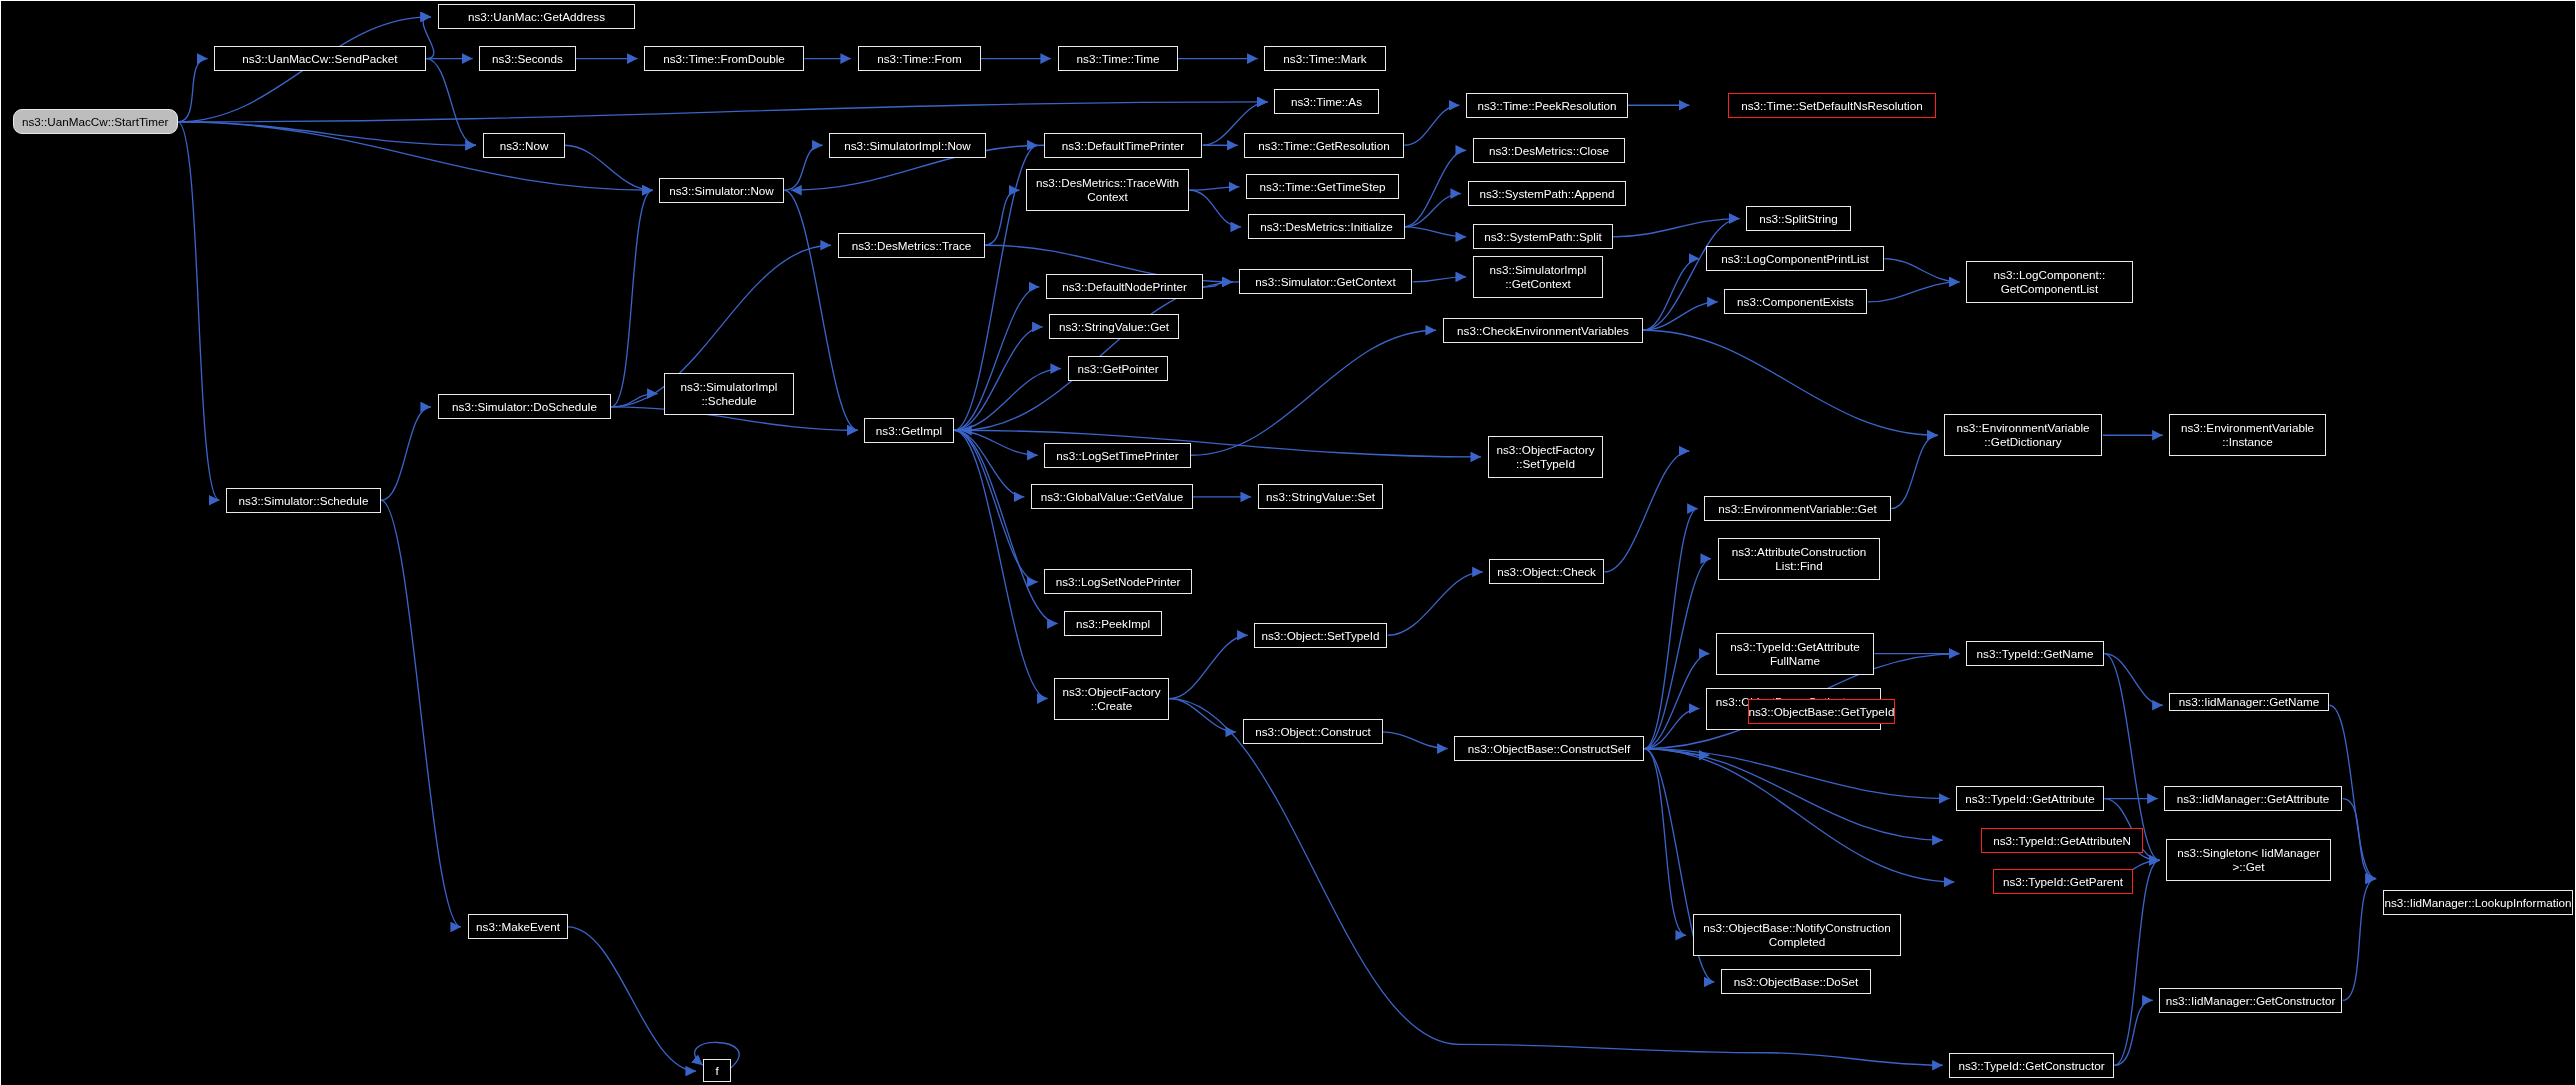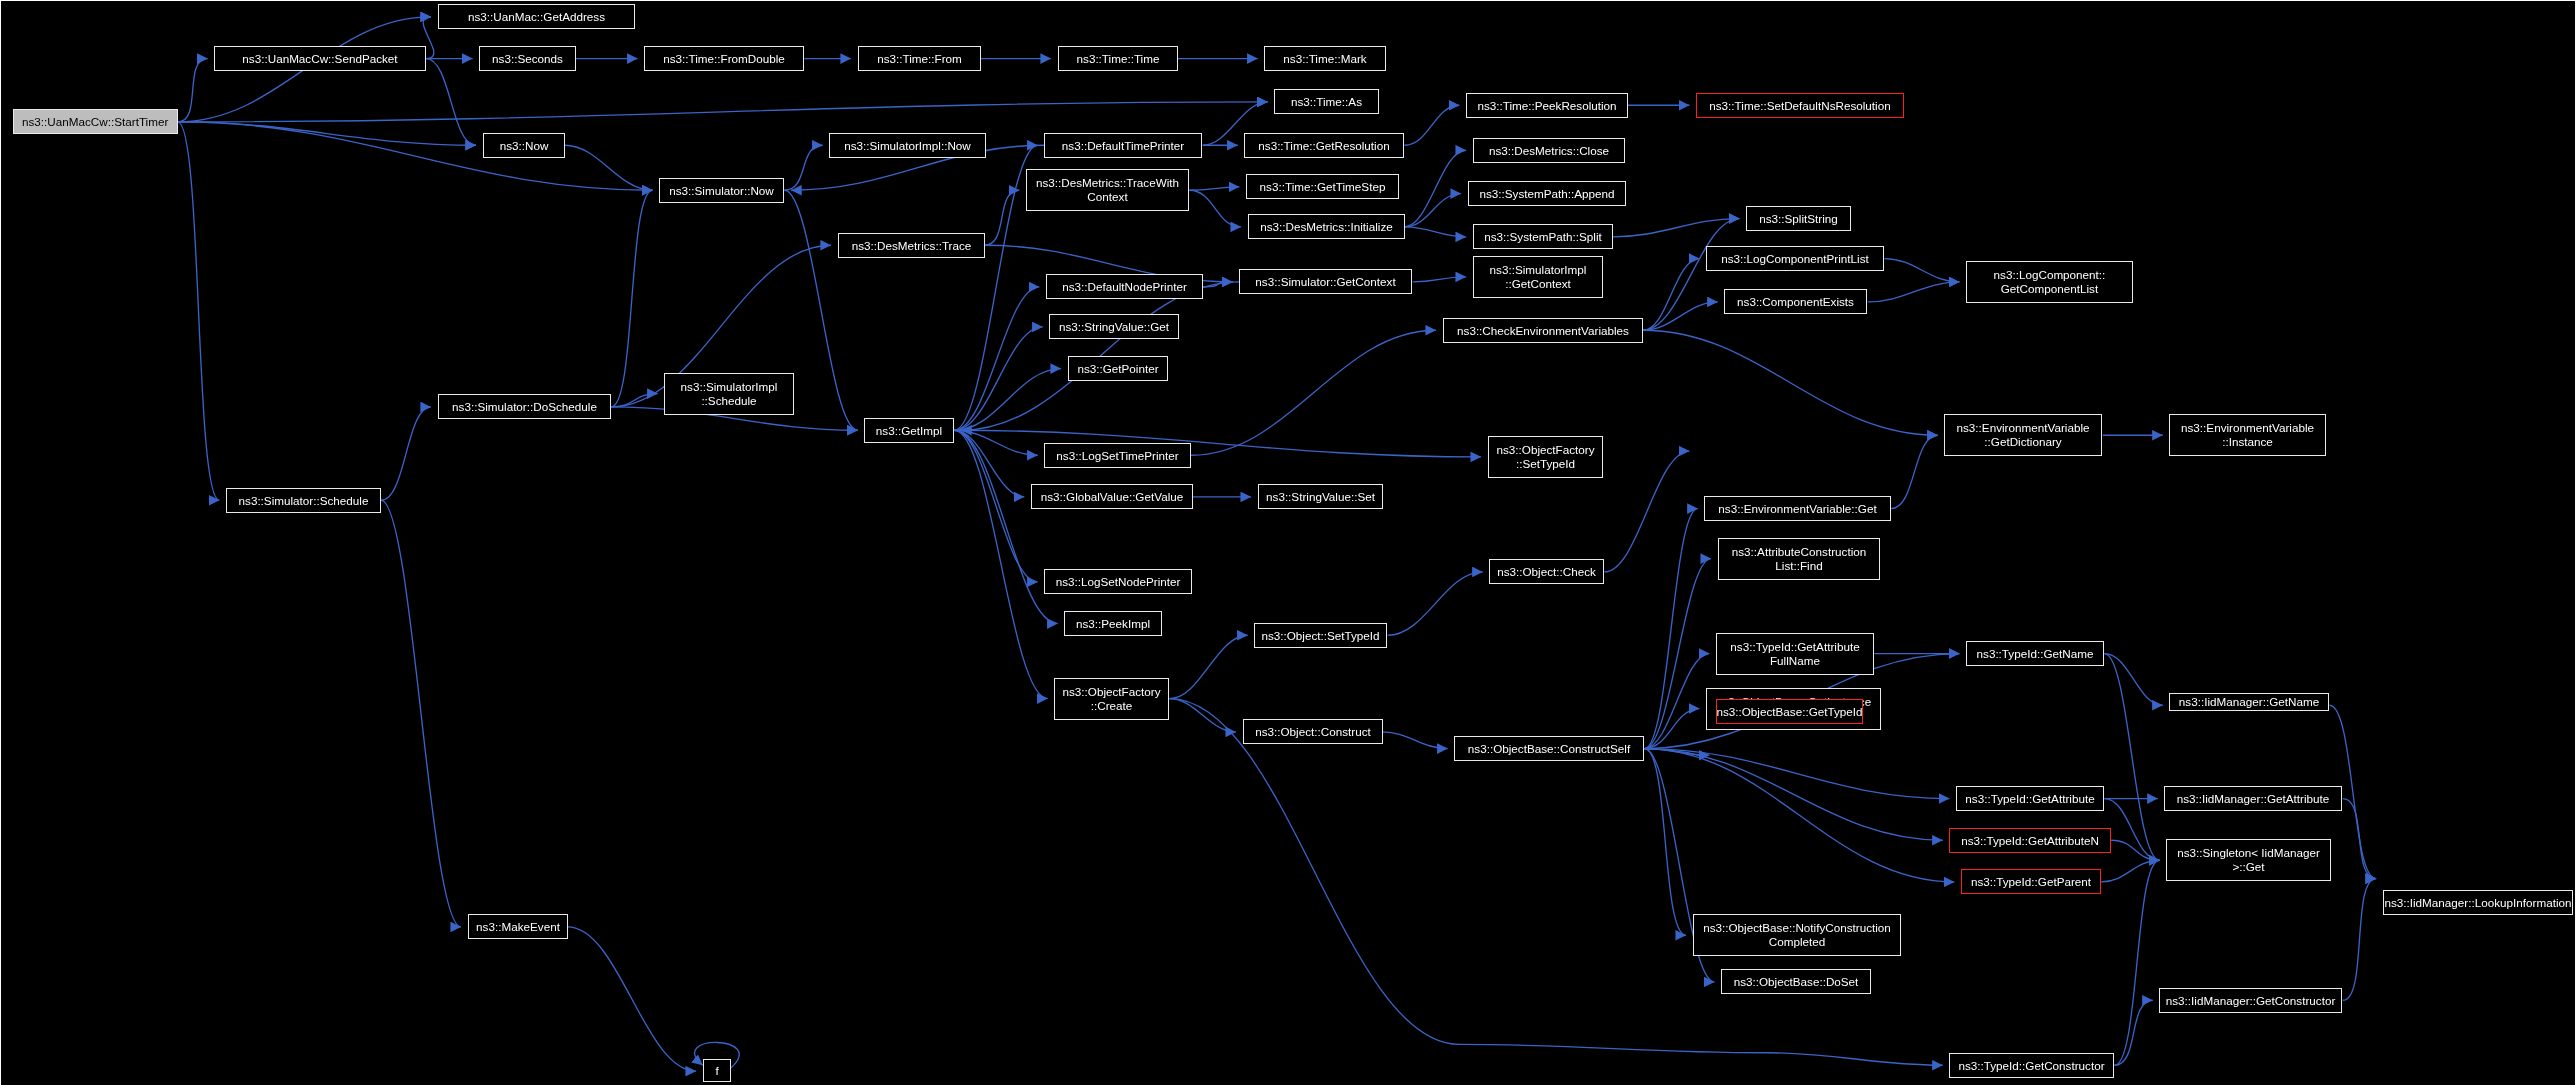--- a/index.html
+++ b/index.html
@@ -20,21 +20,21 @@
     text-align:center;white-space:pre-line;
     font-size:11.7px;line-height:1.18;
     color:var(--node-text,#fff);
     background:var(--node-bg,#000);
     border:0.8px solid var(--node-border,#eaeaea);
     box-sizing:border-box;
     cursor:pointer;
     padding:0.8px 2.5px;
   }
   .node.subject{background:var(--subject-bg,#bdbdbd);color:var(--subject-text,#000);}
-  .node.truncated{border-color:var(--truncated-border,#ff2020);}
+  .node.truncated{border-color:var(--truncated-border,#ff2020);margin-left:32px;}
 </style>
 </head>
 <body>
 
 <div class="canvas" id="graph" style="--bg: #000000; --canvas-border: #ffffff; --edge: #3a64c8; --node-bg: #000000; --node-border: #eaeaea; --node-text: #ffffff; --subject-bg: #bdbdbd; --subject-text: #000000; --truncated-border: #ff2020;">
     <svg class="edges" width="2576" height="1086" viewBox="0 0 3091 1303">
       <defs>
         <marker id="arrowhead" viewBox="0 0 10 10" refX="10" refY="5" markerWidth="8" markerHeight="8" orient="auto">
           <path d="M 0 0 L 10 5 L 0 10 z" fill="#3a64c8"></path>
         </marker>
@@ -129,21 +129,21 @@
       <path class="edge" d="M 2536 1277 C 2566 1277, 2560 1031, 2590 1031" marker-end="url(#arrowhead)"></path>
       <path class="edge" d="M 2810 1199 C 2840 1199, 2820 1053, 2850 1053" marker-end="url(#arrowhead)"></path>
     </svg>
     <div class="node normal" style="left: 437px; top: 3.3px; width: 197px; height: 25px;">ns3::UanMac::GetAddress</div>
     <div class="node normal" style="left: 213px; top: 45px; width: 212px; height: 25px;">ns3::UanMacCw::SendPacket</div>
     <div class="node normal" style="left: 478px; top: 45px; width: 97px; height: 25px;">ns3::Seconds</div>
     <div class="node normal" style="left: 643px; top: 45px; width: 160px; height: 25px;">ns3::Time::FromDouble</div>
     <div class="node normal" style="left: 857px; top: 45px; width: 123px; height: 25px;">ns3::Time::From</div>
     <div class="node normal" style="left: 1057px; top: 45px; width: 120px; height: 25px;">ns3::Time::Time</div>
     <div class="node normal" style="left: 1263px; top: 45px; width: 122px; height: 25px;">ns3::Time::Mark</div>
-    <div class="node subject" style="left: 11.7px; top: 108px; width: 165px; height: 25px;">ns3::UanMacCw::StartTimer</div>
+    <div class="node subject" style="left: 11.7px; top: 108px; width: 165px; height: 25px; border-radius: 9px;">ns3::UanMacCw::StartTimer</div>
     <div class="node normal" style="left: 1273px; top: 88px; width: 105px; height: 25px;">ns3::Time::As</div>
     <div class="node normal" style="left: 1465px; top: 92px; width: 162px; height: 25px;">ns3::Time::PeekResolution</div>
     <div class="node truncated" style="left: 1695px; top: 92px; width: 208px; height: 25px;">ns3::Time::SetDefaultNsResolution</div>
     <div class="node normal" style="left: 482px; top: 132px; width: 82px; height: 25px;">ns3::Now</div>
     <div class="node normal" style="left: 828px; top: 132px; width: 157px; height: 25px;">ns3::SimulatorImpl::Now</div>
     <div class="node normal" style="left: 1043px; top: 132px; width: 158px; height: 25px;">ns3::DefaultTimePrinter</div>
     <div class="node normal" style="left: 1243px; top: 132px; width: 160px; height: 25px;">ns3::Time::GetResolution</div>
     <div class="node normal" style="left: 1472px; top: 137px; width: 152px; height: 25px;">ns3::DesMetrics::Close</div>
     <div class="node normal" style="left: 658px; top: 177px; width: 125px; height: 25px;">ns3::Simulator::Now</div>
     <div class="node normal" style="left: 1025px; top: 168px; width: 163px; height: 42px;">ns3::DesMetrics::TraceWith

